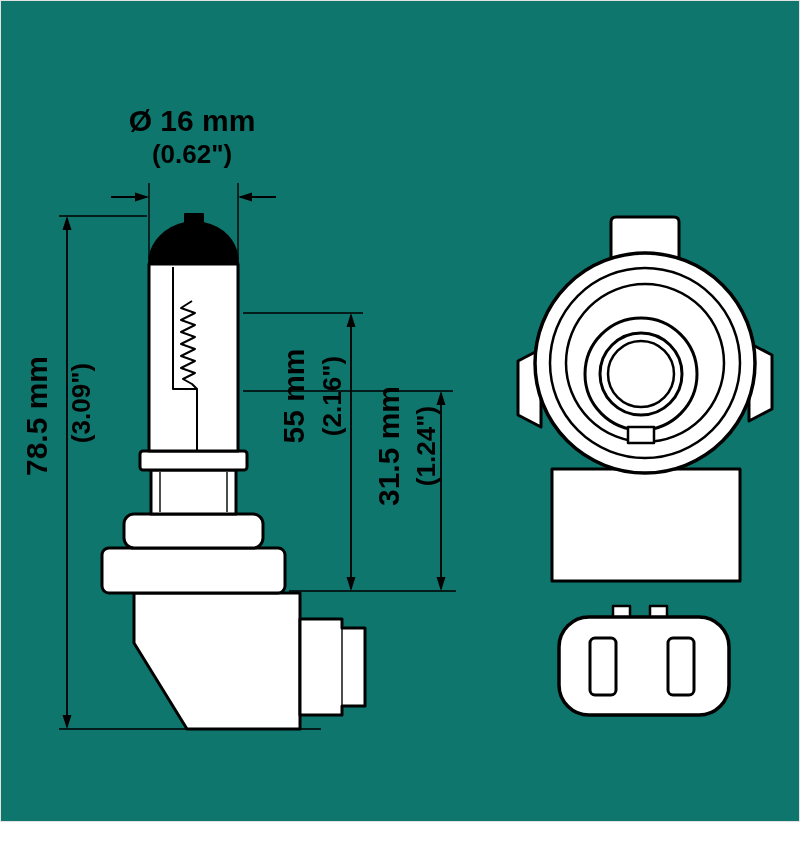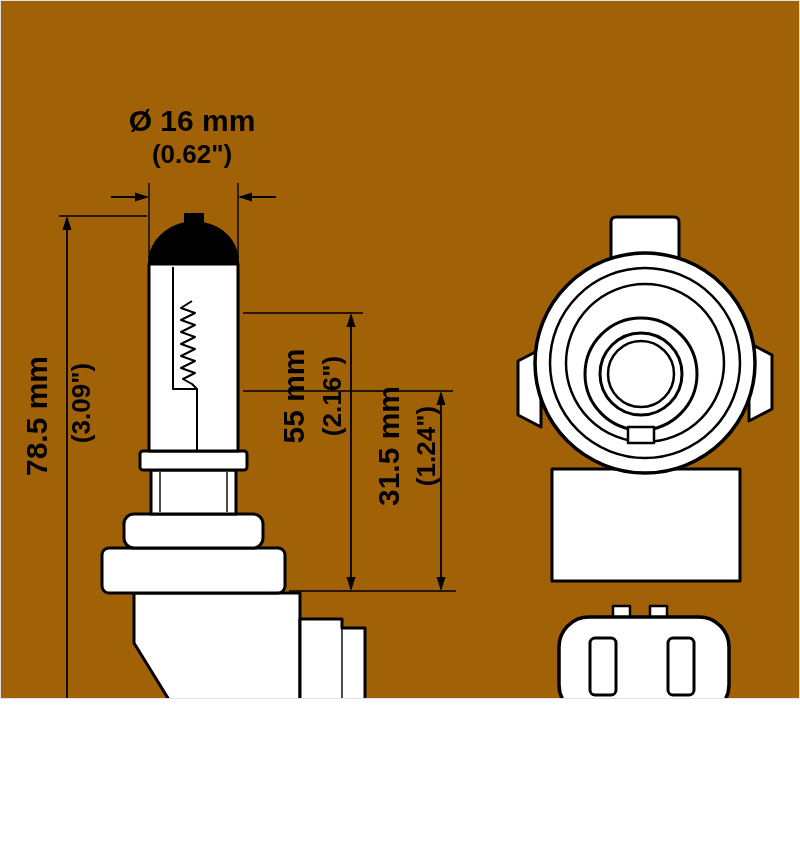--- a/index.html
+++ b/index.html
@@ -1,20 +1,20 @@
 <!DOCTYPE html>
 <html><head>
 <meta charset="utf-8">
 <title>Diagram</title>
 <style>
   html,body{margin:0;padding:0;background:#fff;}
   .page{
     position:relative;
-    width:800px;height:699px;
-    background:#a16207;
+    width:800px;height:822px;
+    background:#0f766e;
     border:1px solid #e2e2e2;
     box-sizing:border-box;
     font-family:"Liberation Sans", sans-serif;
     overflow:hidden;
   }
   svg{display:block;}
   .outline{fill:#ffffff;stroke:#000;stroke-width:3;stroke-linejoin:round;}
   .outline-thin{fill:none;stroke:#000;stroke-width:2;stroke-linejoin:round;}
   .solid-black{fill:#000;stroke:#000;stroke-width:2;stroke-linejoin:round;}
   .dimline{stroke:#000;stroke-width:1.8;fill:none;}

